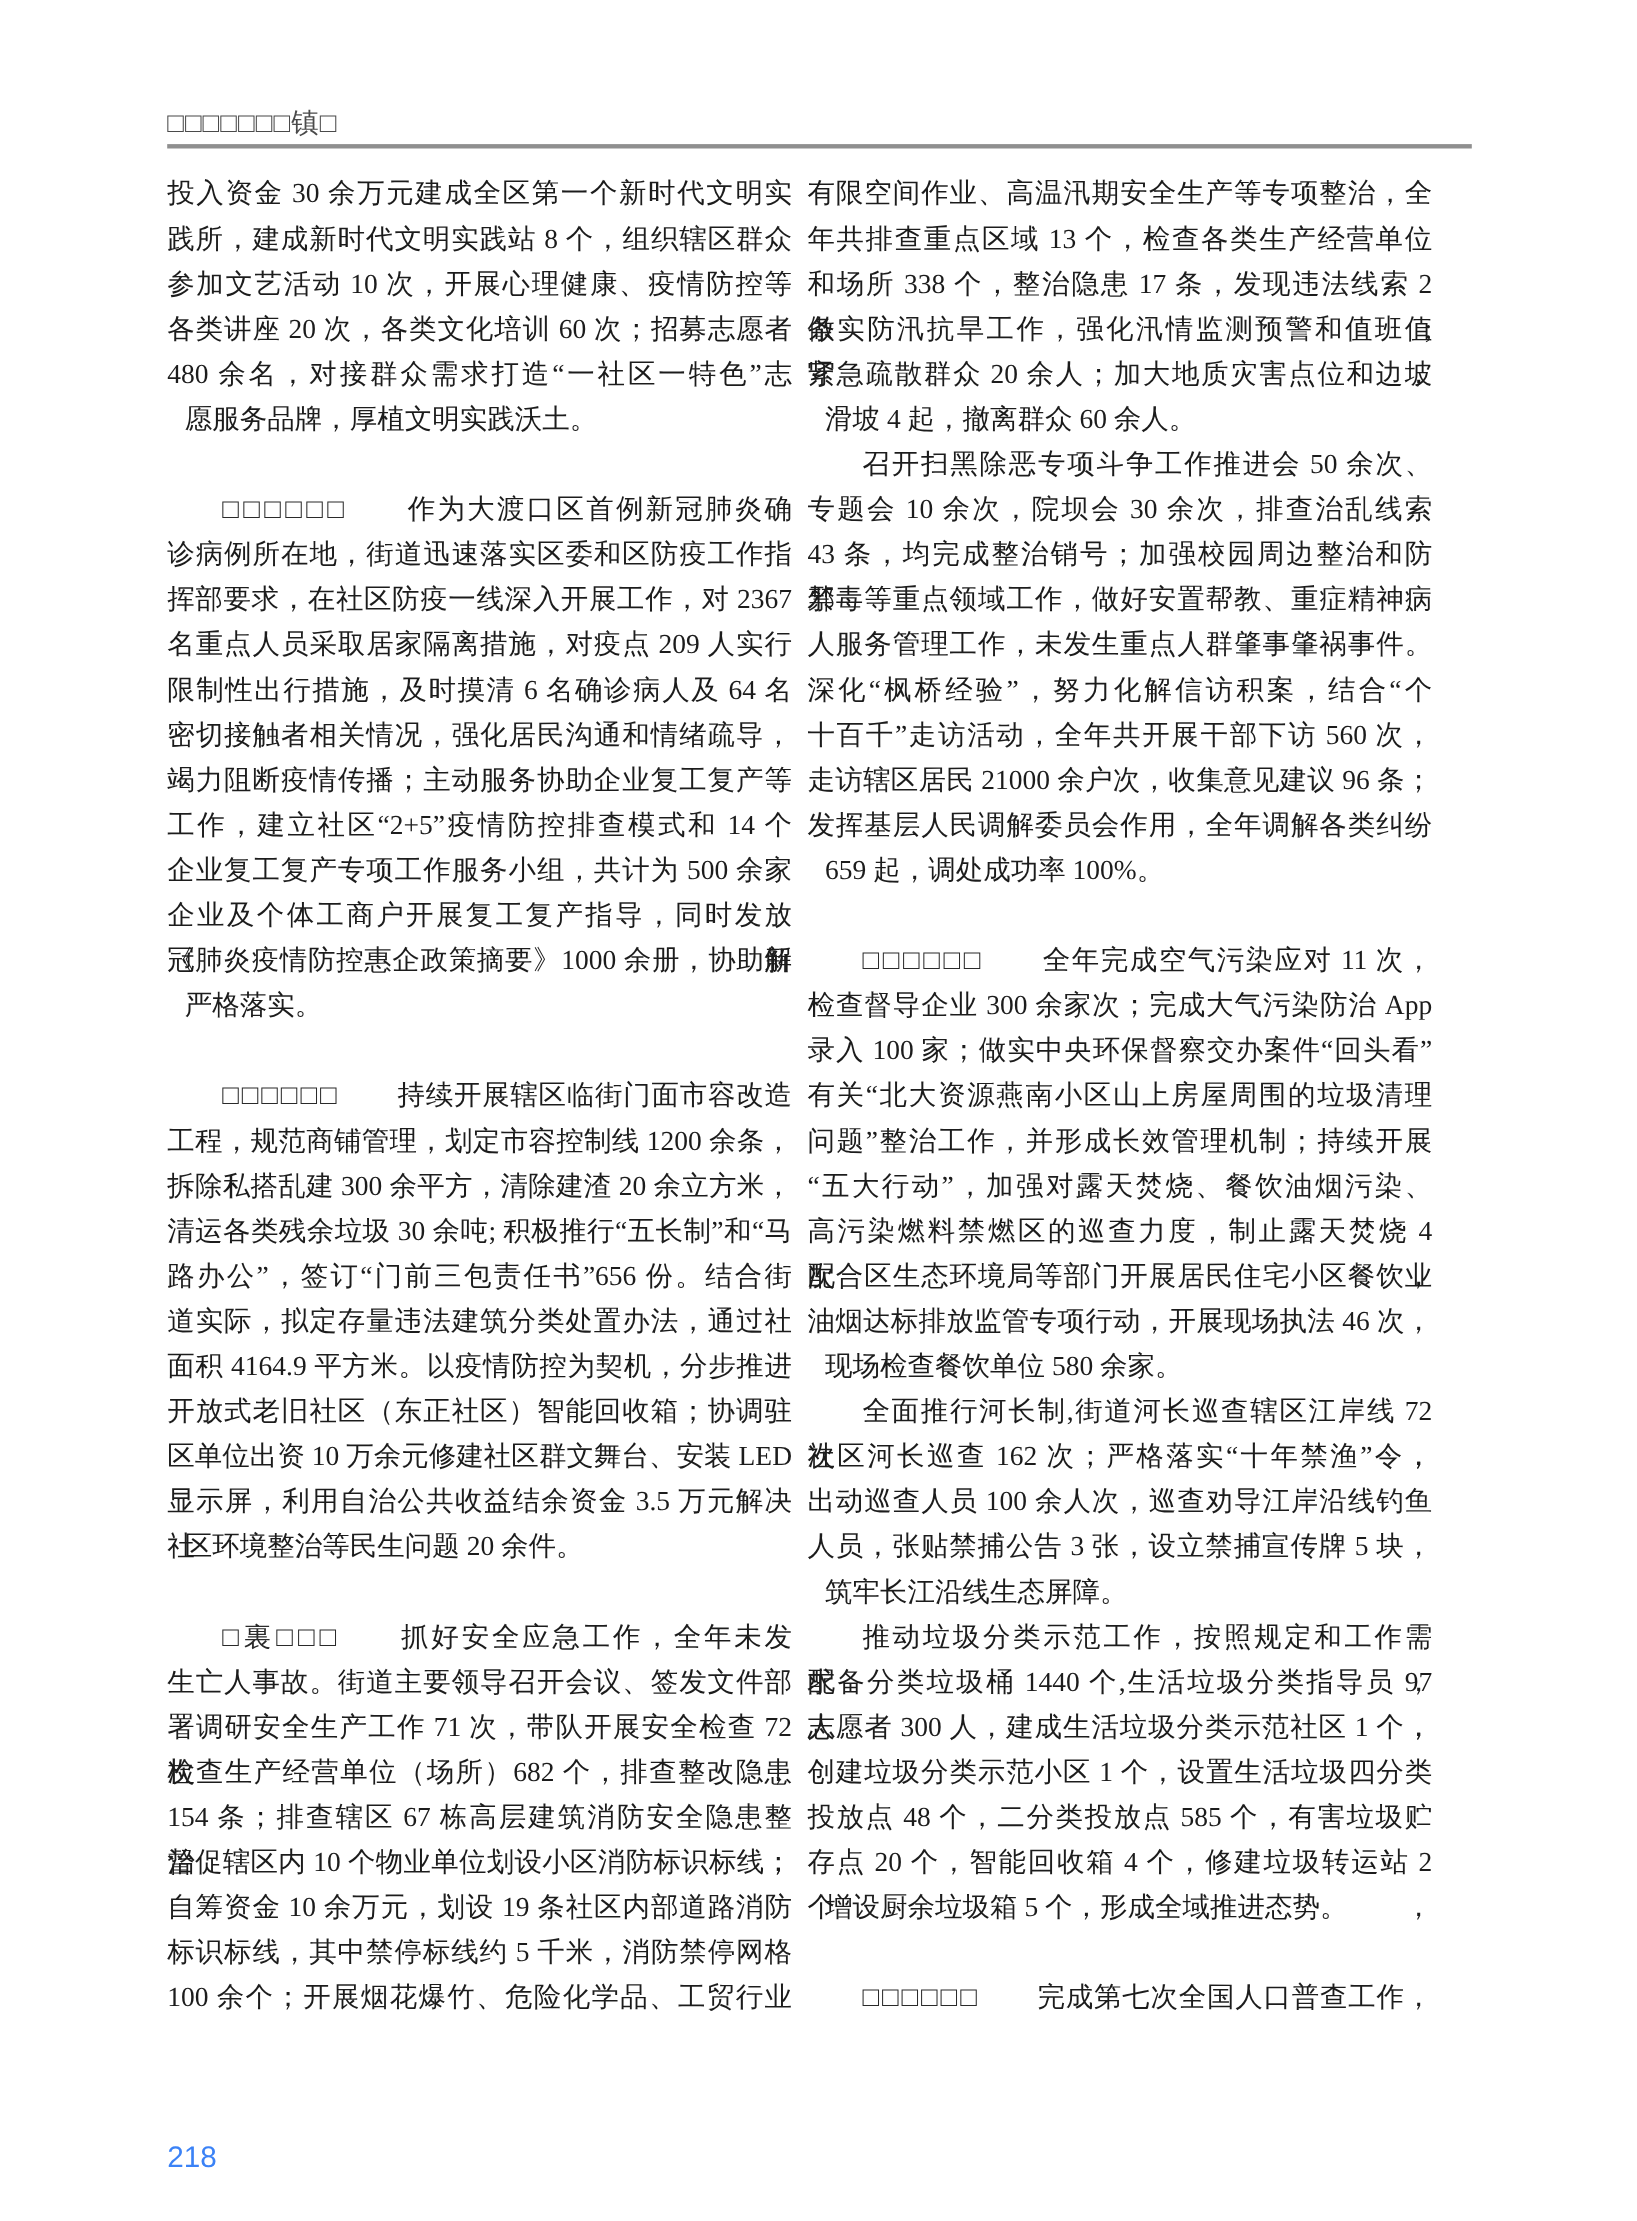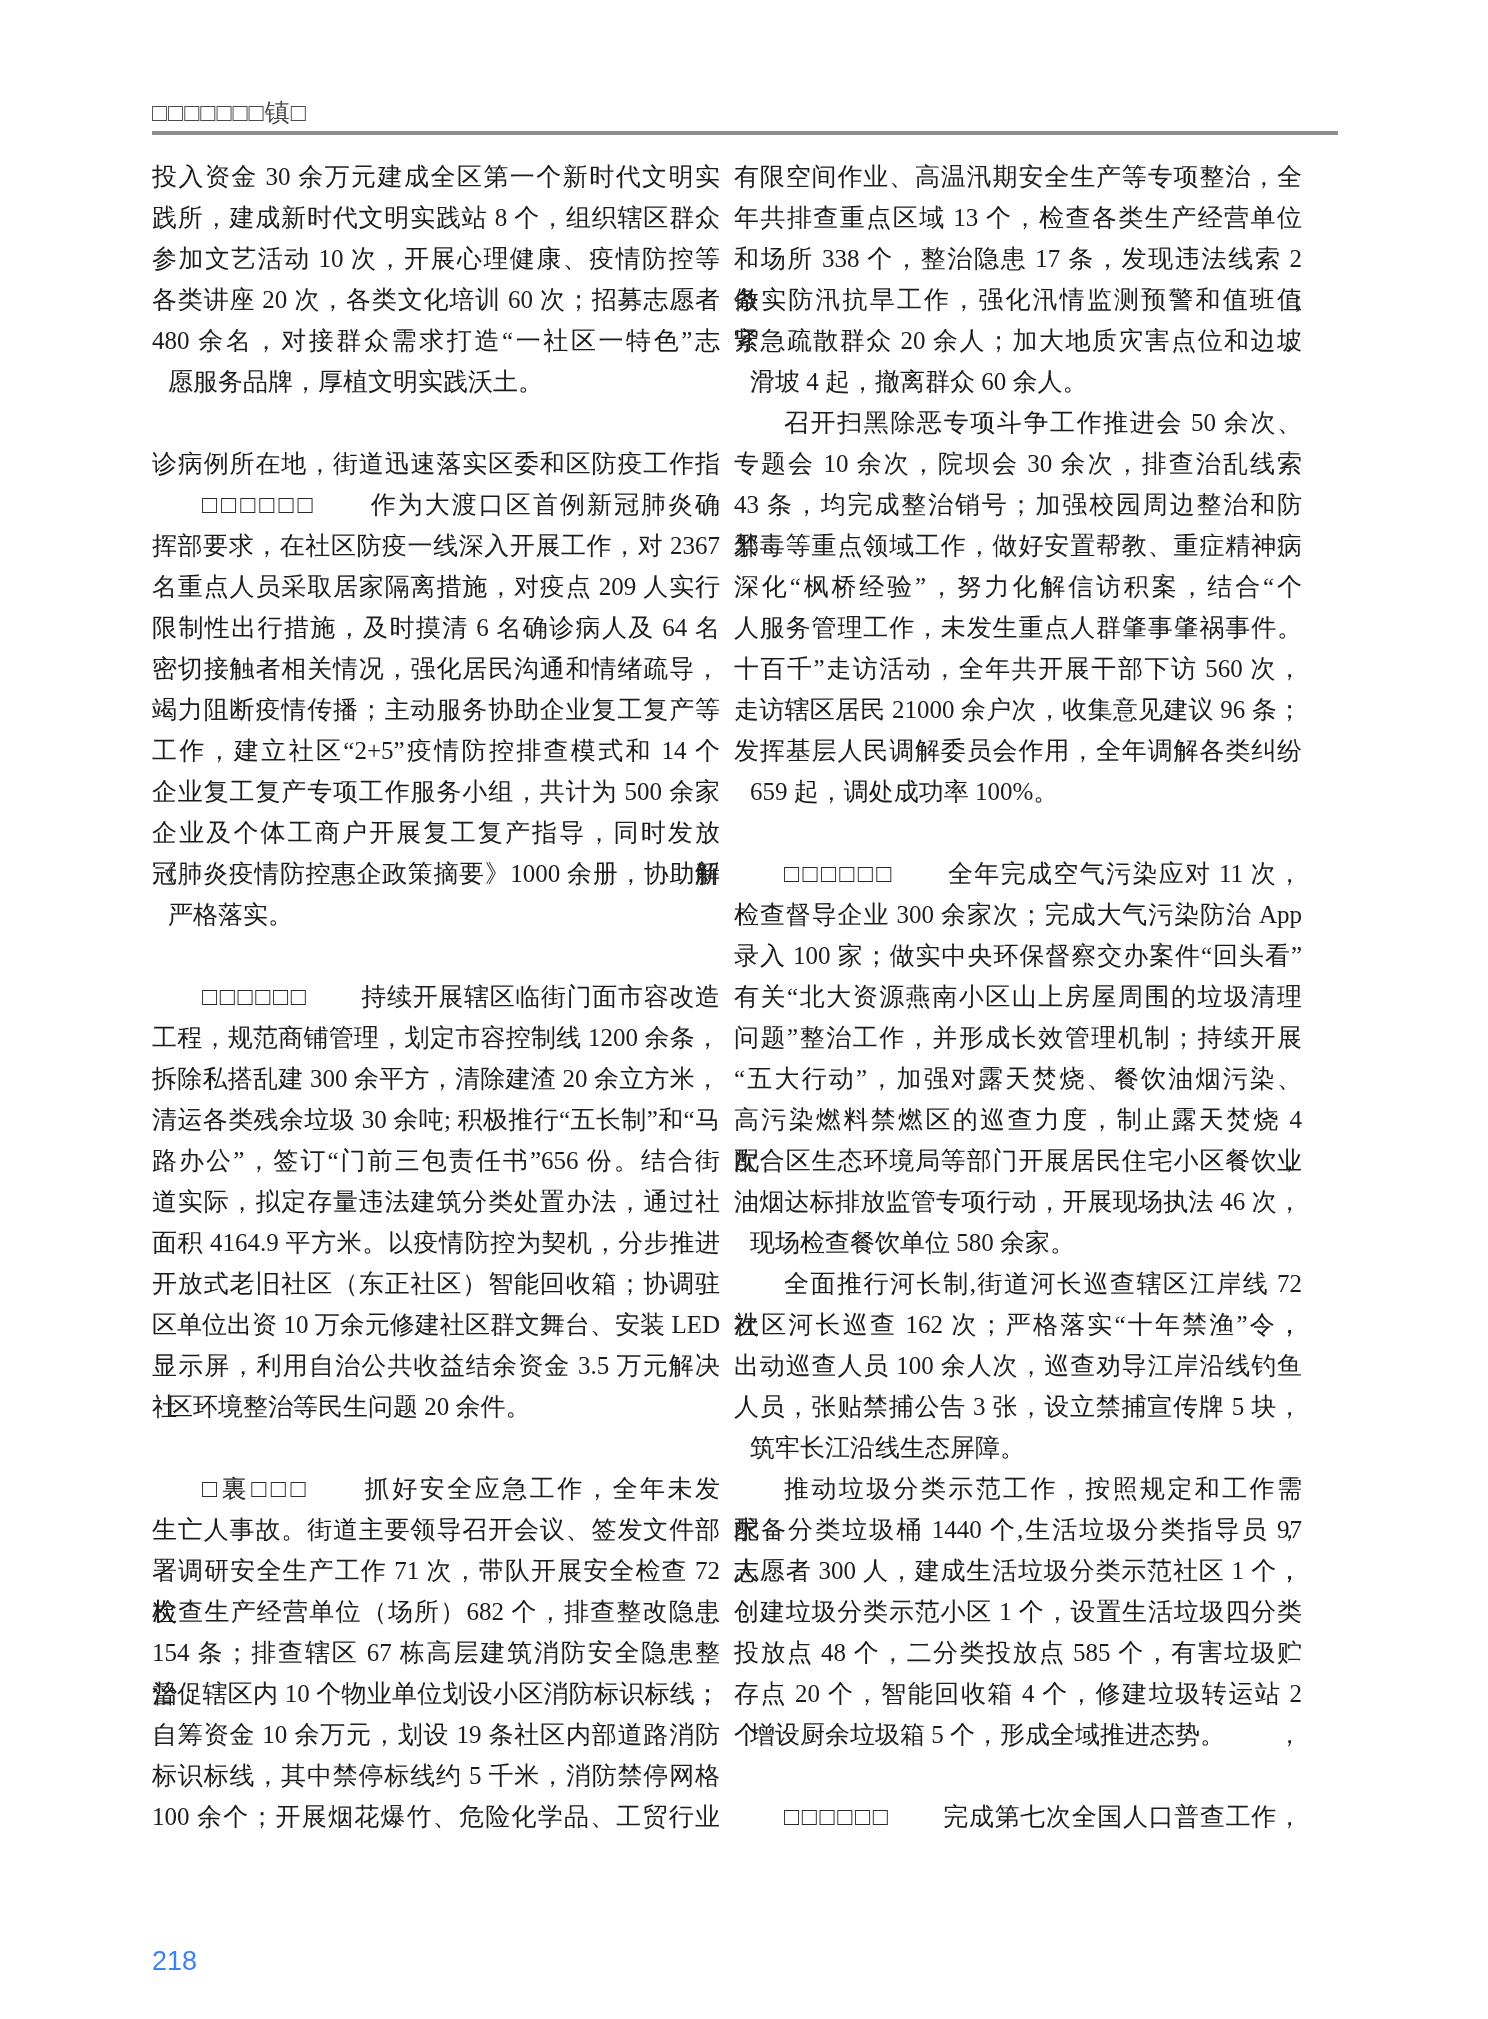--- a/index.html
+++ b/index.html
@@ -59,22 +59,22 @@
   <div class="header-rule"></div>
 
   <div class="col col-left">
       <div class="line body-line">投入资金 30 余万元建成全区第一个新时代文明实</div>
       <div class="line body-line">践所，建成新时代文明实践站 8 个，组织辖区群众</div>
       <div class="line body-line">参加文艺活动 10 次，开展心理健康、疫情防控等</div>
       <div class="line body-line">各类讲座 20 次，各类文化培训 60 次；招募志愿者</div>
       <div class="line body-line">480 余名，对接群众需求打造“一社区一特色”志</div>
       <div class="line body-line last">愿服务品牌，厚植文明实践沃土。</div>
       <div class="line gap"></div>
+      <div class="line heading-line"><span class="hboxes">□□□□□□</span><span class="hgap"></span><span>作为大渡口区首例新冠肺炎确</span></div>
       <div class="line body-line">诊病例所在地，街道迅速落实区委和区防疫工作指</div>
-      <div class="line heading-line"><span class="hboxes">□□□□□□</span><span class="hgap"></span><span>作为大渡口区首例新冠肺炎确</span></div>
       <div class="line body-line">挥部要求，在社区防疫一线深入开展工作，对 2367</div>
       <div class="line body-line">名重点人员采取居家隔离措施，对疫点 209 人实行</div>
       <div class="line body-line">限制性出行措施，及时摸清 6 名确诊病人及 64 名</div>
       <div class="line body-line">密切接触者相关情况，强化居民沟通和情绪疏导，</div>
       <div class="line body-line">竭力阻断疫情传播；主动服务协助企业复工复产等</div>
       <div class="line body-line">工作，建立社区“2+5”疫情防控排查模式和 14 个</div>
       <div class="line body-line">企业复工复产专项工作服务小组，共计为 500 余家</div>
       <div class="line body-line">企业及个体工商户开展复工复产指导，同时发放《新</div>
       <div class="line body-line">冠肺炎疫情防控惠企政策摘要》1000 余册，协助解</div>
       <div class="line body-line last">严格落实。</div>
@@ -105,22 +105,22 @@
       <div class="line body-line">有限空间作业、高温汛期安全生产等专项整治，全</div>
       <div class="line body-line">年共排查重点区域 13 个，检查各类生产经营单位</div>
       <div class="line body-line">和场所 338 个，整治隐患 17 条，发现违法线索 2 条;</div>
       <div class="line body-line">做实防汛抗旱工作，强化汛情监测预警和值班值守，</div>
       <div class="line body-line">紧急疏散群众 20 余人；加大地质灾害点位和边坡</div>
       <div class="line body-line last">滑坡 4 起，撤离群众 60 余人。</div>
       <div class="line body-line pindent">召开扫黑除恶专项斗争工作推进会 50 余次、</div>
       <div class="line body-line">专题会 10 余次，院坝会 30 余次，排查治乱线索</div>
       <div class="line body-line">43 条，均完成整治销号；加强校园周边整治和防邪、</div>
       <div class="line body-line">禁毒等重点领域工作，做好安置帮教、重症精神病</div>
+      <div class="line body-line">人服务管理工作，未发生重点人群肇事肇祸事件。</div>
       <div class="line body-line">深化“枫桥经验”，努力化解信访积案，结合“个</div>
-      <div class="line body-line">人服务管理工作，未发生重点人群肇事肇祸事件。</div>
       <div class="line body-line">十百千”走访活动，全年共开展干部下访 560 次，</div>
       <div class="line body-line">走访辖区居民 21000 余户次，收集意见建议 96 条；</div>
       <div class="line body-line">发挥基层人民调解委员会作用，全年调解各类纠纷</div>
       <div class="line body-line last">659 起，调处成功率 100%。</div>
       <div class="line gap"></div>
       <div class="line heading-line"><span class="hboxes">□□□□□□</span><span class="hgap"></span><span>全年完成空气污染应对 11 次，</span></div>
       <div class="line body-line">检查督导企业 300 余家次；完成大气污染防治 App</div>
       <div class="line body-line">录入 100 家；做实中央环保督察交办案件“回头看”</div>
       <div class="line body-line">有关“北大资源燕南小区山上房屋周围的垃圾清理</div>
       <div class="line body-line">问题”整治工作，并形成长效管理机制；持续开展</div>

